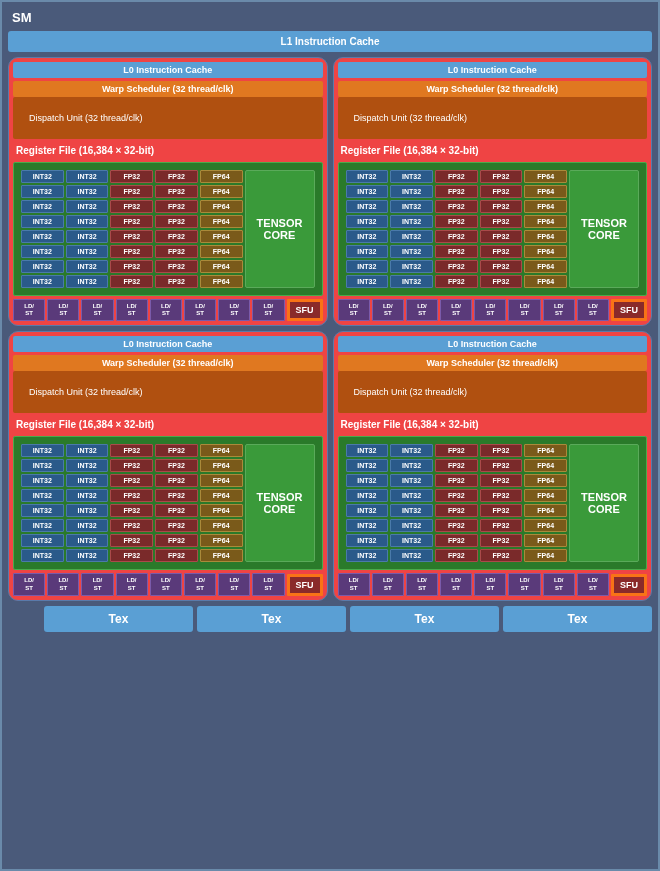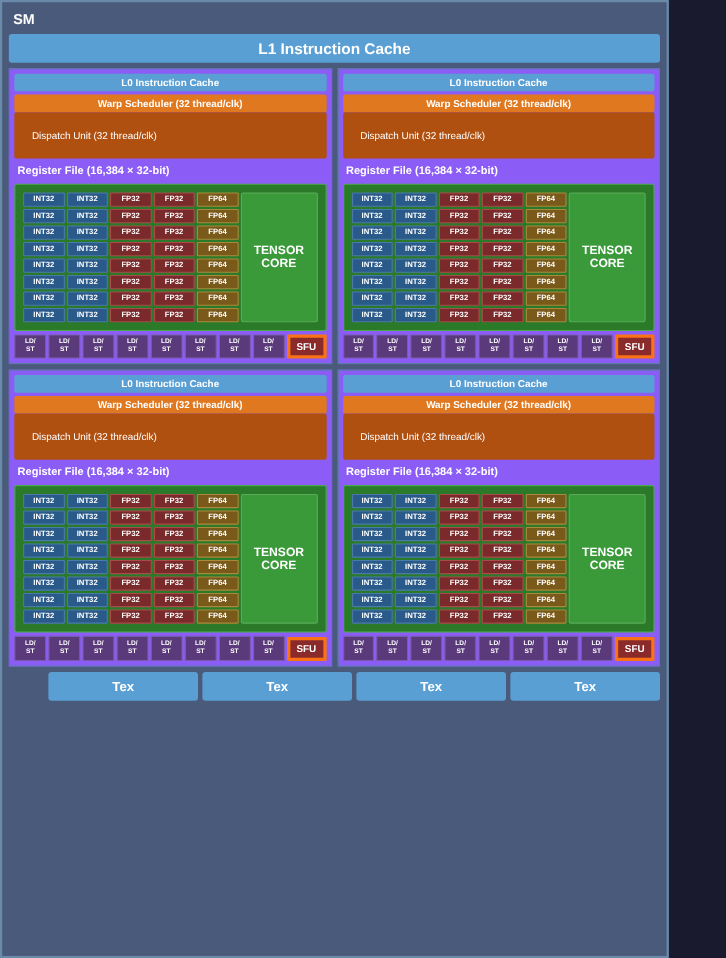--- a/index.html
+++ b/index.html
@@ -7,52 +7,52 @@
       background: #1a1a2e;
       font-family: Arial, sans-serif;
       font-size: 10px;
       width: 660px;
       min-height: 871px;
     }
     .sm-container {
       background: #4a5a7a;
       border: 2px solid #6a8aaa;
       padding: 6px;
-      width: 608px;
+      width: 660px;
       min-height: 871px;
     }
     .sm-title {
       color: white;
       font-weight: bold;
       font-size: 13px;
       text-align: left;
       padding: 2px 4px;
       margin-bottom: 4px;
     }
     .l1-cache-bar {
       background: #5a9fd4;
       color: white;
       font-weight: bold;
-      font-size: 14px;
+      font-size: 10px;
       text-align: center;
       padding: 5px;
       border-radius: 3px;
       margin-bottom: 5px;
     }
     .quad-grid {
       display: grid;
       grid-template-columns: 1fr 1fr;
       gap: 5px;
       margin-bottom: 5px;
     }
     .sub-unit {
-      background: #8b5cf6;
+      background: #ef4444;
       border: 1px solid #5a7aaa;
       padding: 4px;
-      border-radius: 0;
+      border-radius: 10px;
     }
     .l0-cache-bar {
       background: #5a9fd4;
       color: white;
       font-weight: bold;
       font-size: 9px;
       text-align: center;
       padding: 3px;
       border-radius: 2px;
       margin-bottom: 3px;

